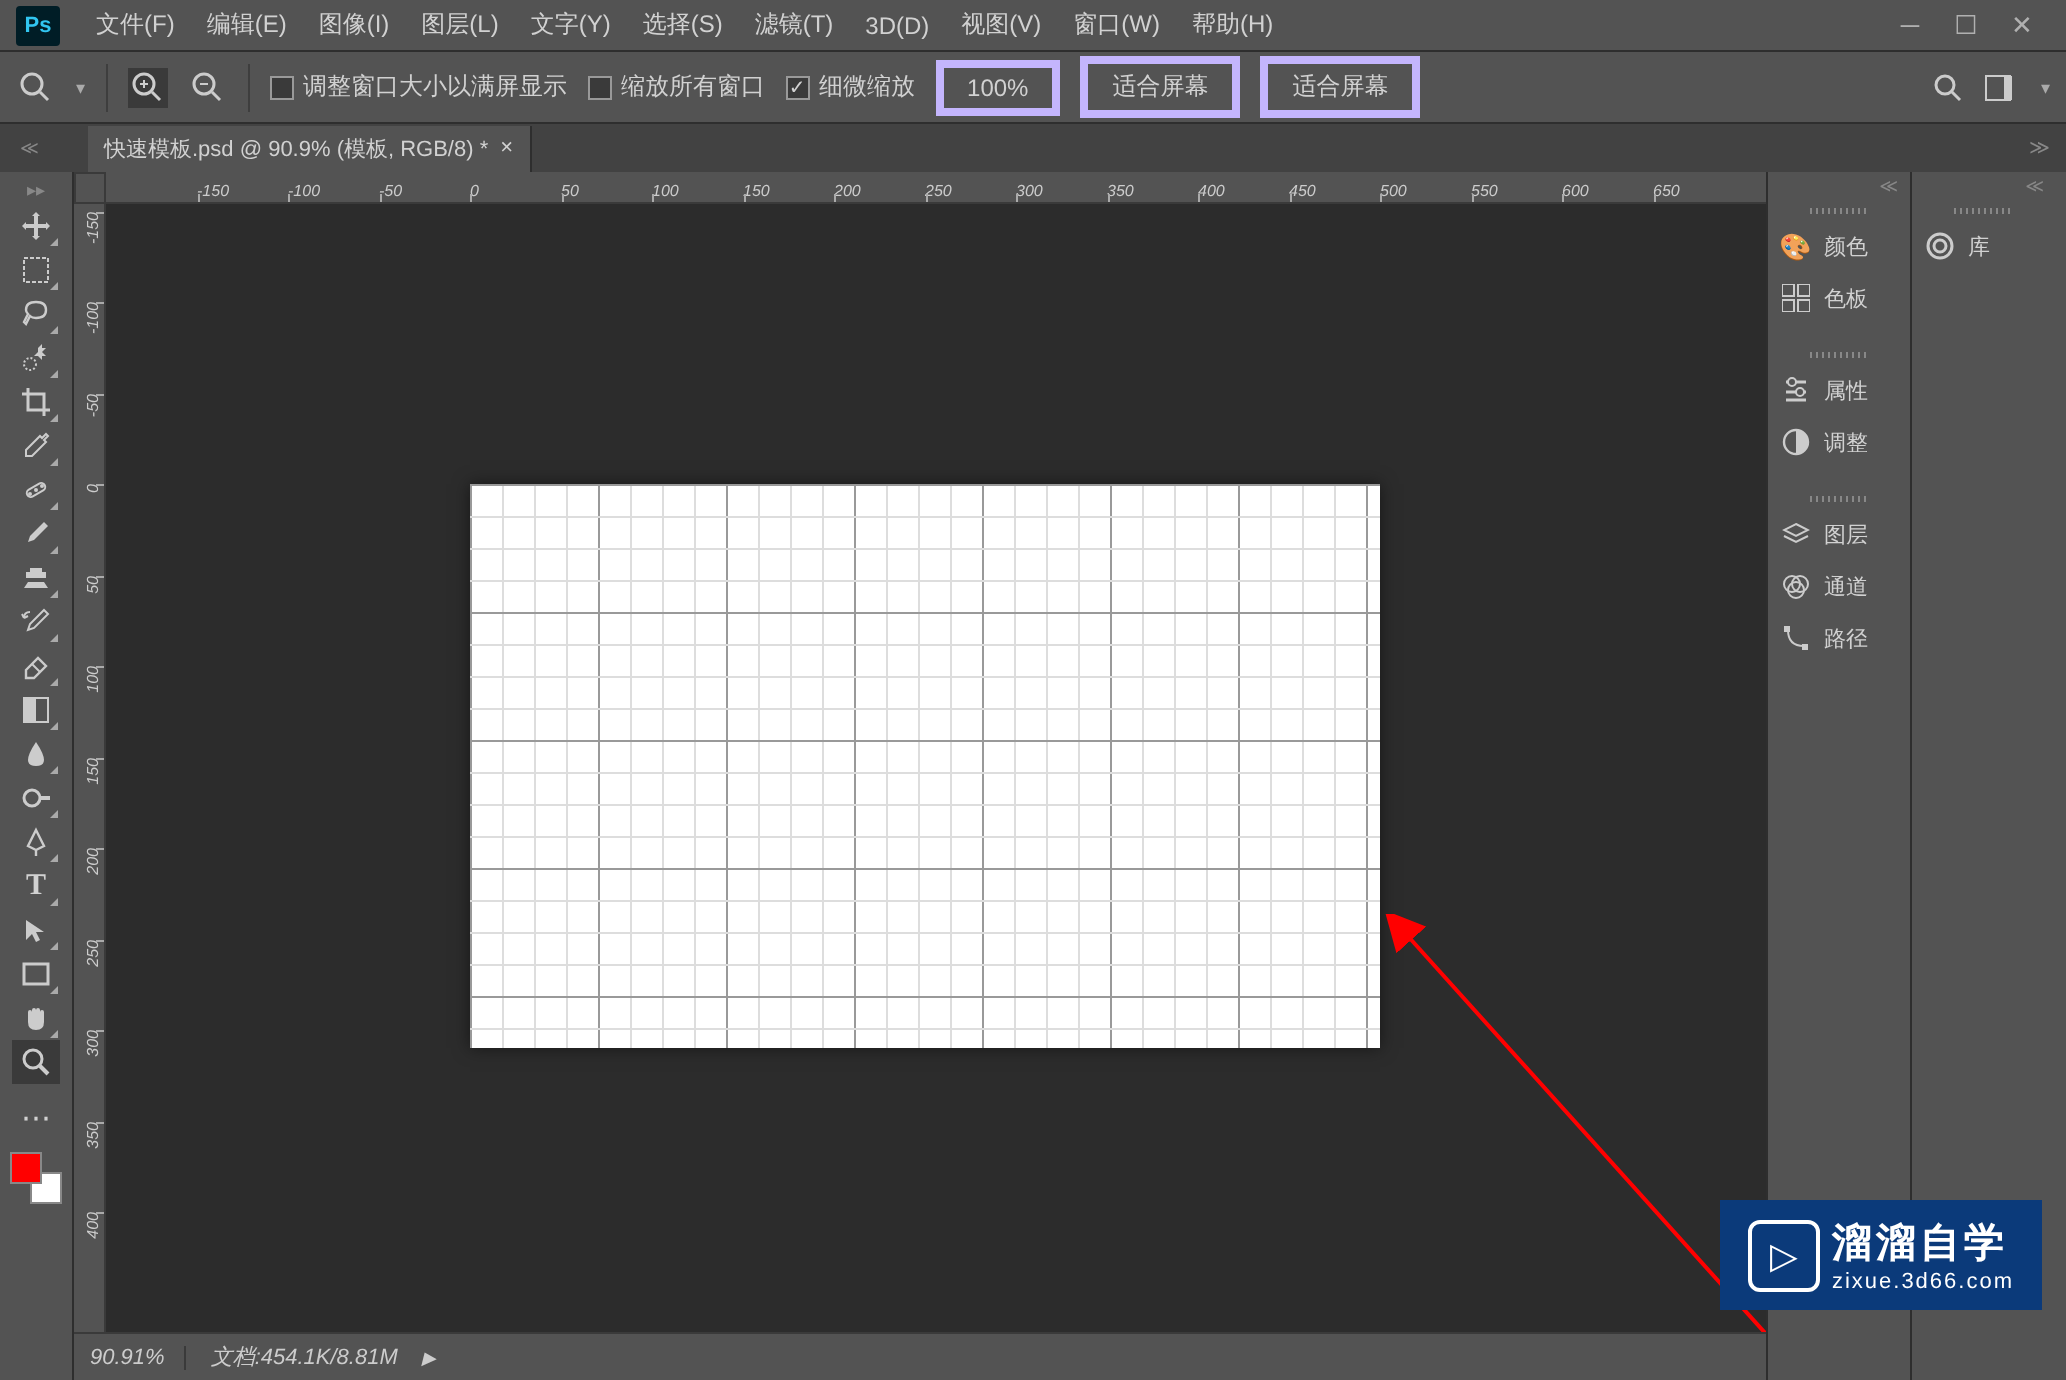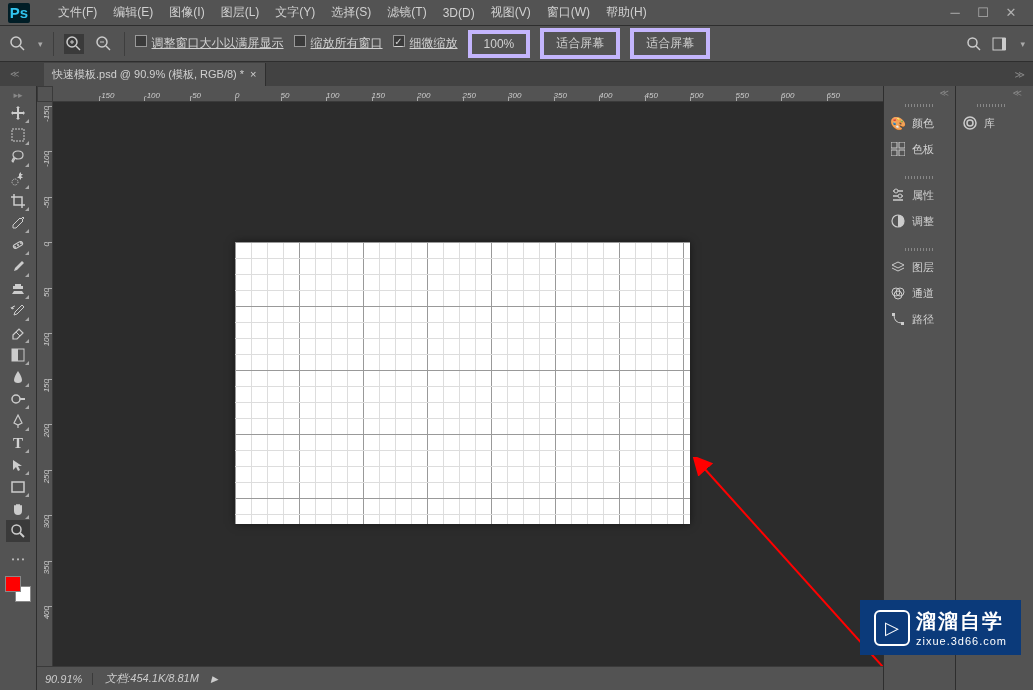--- a/index.html
+++ b/index.html
@@ -1,29 +1,29 @@
 <!DOCTYPE html>
 <html><head>
   <meta charset="utf-8">
   <style>
     * { margin: 0; padding: 0; box-sizing: border-box; font-family: "Microsoft YaHei", Arial, sans-serif; }
     body { background: #535353; width: 1033px; height: 690px; overflow: hidden; color: #d1d1d1; font-size: 12px; user-select: none; }
     
     
     .title-bar { background: #535353; height: 26px; display: flex; align-items: center; padding: 0 8px; border-bottom: 1px solid #2e2e2e; }
-    .ps-logo { width: 22px; height: 20px; background: #001d26; color: #31c5f0; font-weight: bold; font-size: 15px; display: flex; align-items: center; justify-content: center; border-radius: 2px; margin-right: 20px; }
+    .ps-logo { width: 22px; height: 20px; background: #001d26; color: #31c5f0; font-weight: bold; font-size: 11px; display: flex; align-items: center; justify-content: center; border-radius: 2px; margin-right: 10px; }
     .menu-item { padding: 4px 8px; cursor: pointer; }
     .window-controls { margin-left: auto; display: flex; gap: 0; }
     .win-btn { width: 28px; height: 20px; display: flex; align-items: center; justify-content: center; color: #b0b0b0; cursor: pointer; font-size: 13px; }
     
     
     .options-bar { background: #535353; height: 36px; display: flex; align-items: center; padding: 0 8px; border-bottom: 1px solid #2e2e2e; gap: 10px; }
     .opt-icon { width: 20px; height: 20px; display: flex; align-items: center; justify-content: center; cursor: pointer; }
     .opt-sep { width: 1px; height: 24px; background: #3e3e3e; }
-    .opt-checkbox { display: flex; gap: 5px; cursor: pointer; text-decoration: underline; }
+    .opt-checkbox { display: flex; align-items: center; gap: 5px; cursor: pointer; }
     .checkbox-box { width: 12px; height: 12px; border: 1px solid #999; background: #3a3a3a; display: inline-flex; align-items: center; justify-content: center; }
     .checkbox-box.checked::after { content: "✓"; font-size: 10px; color: #d1d1d1; }
     .opt-box { border: 4px solid #c4b5fd; padding: 3px 12px; background: #535353; cursor: pointer; }
     .opt-right { margin-left: auto; display: flex; gap: 8px; align-items: center; }
     .search-icon { font-size: 14px; }
     
     
     .doc-tab-bar { background: #424242; height: 24px; display: flex; align-items: center; padding-left: 44px; }
     .doc-tab { background: #535353; padding: 4px 8px; display: flex; align-items: center; gap: 6px; font-size: 11px; border-right: 1px solid #2e2e2e; }
     .doc-tab-close { font-size: 11px; cursor: pointer; }

